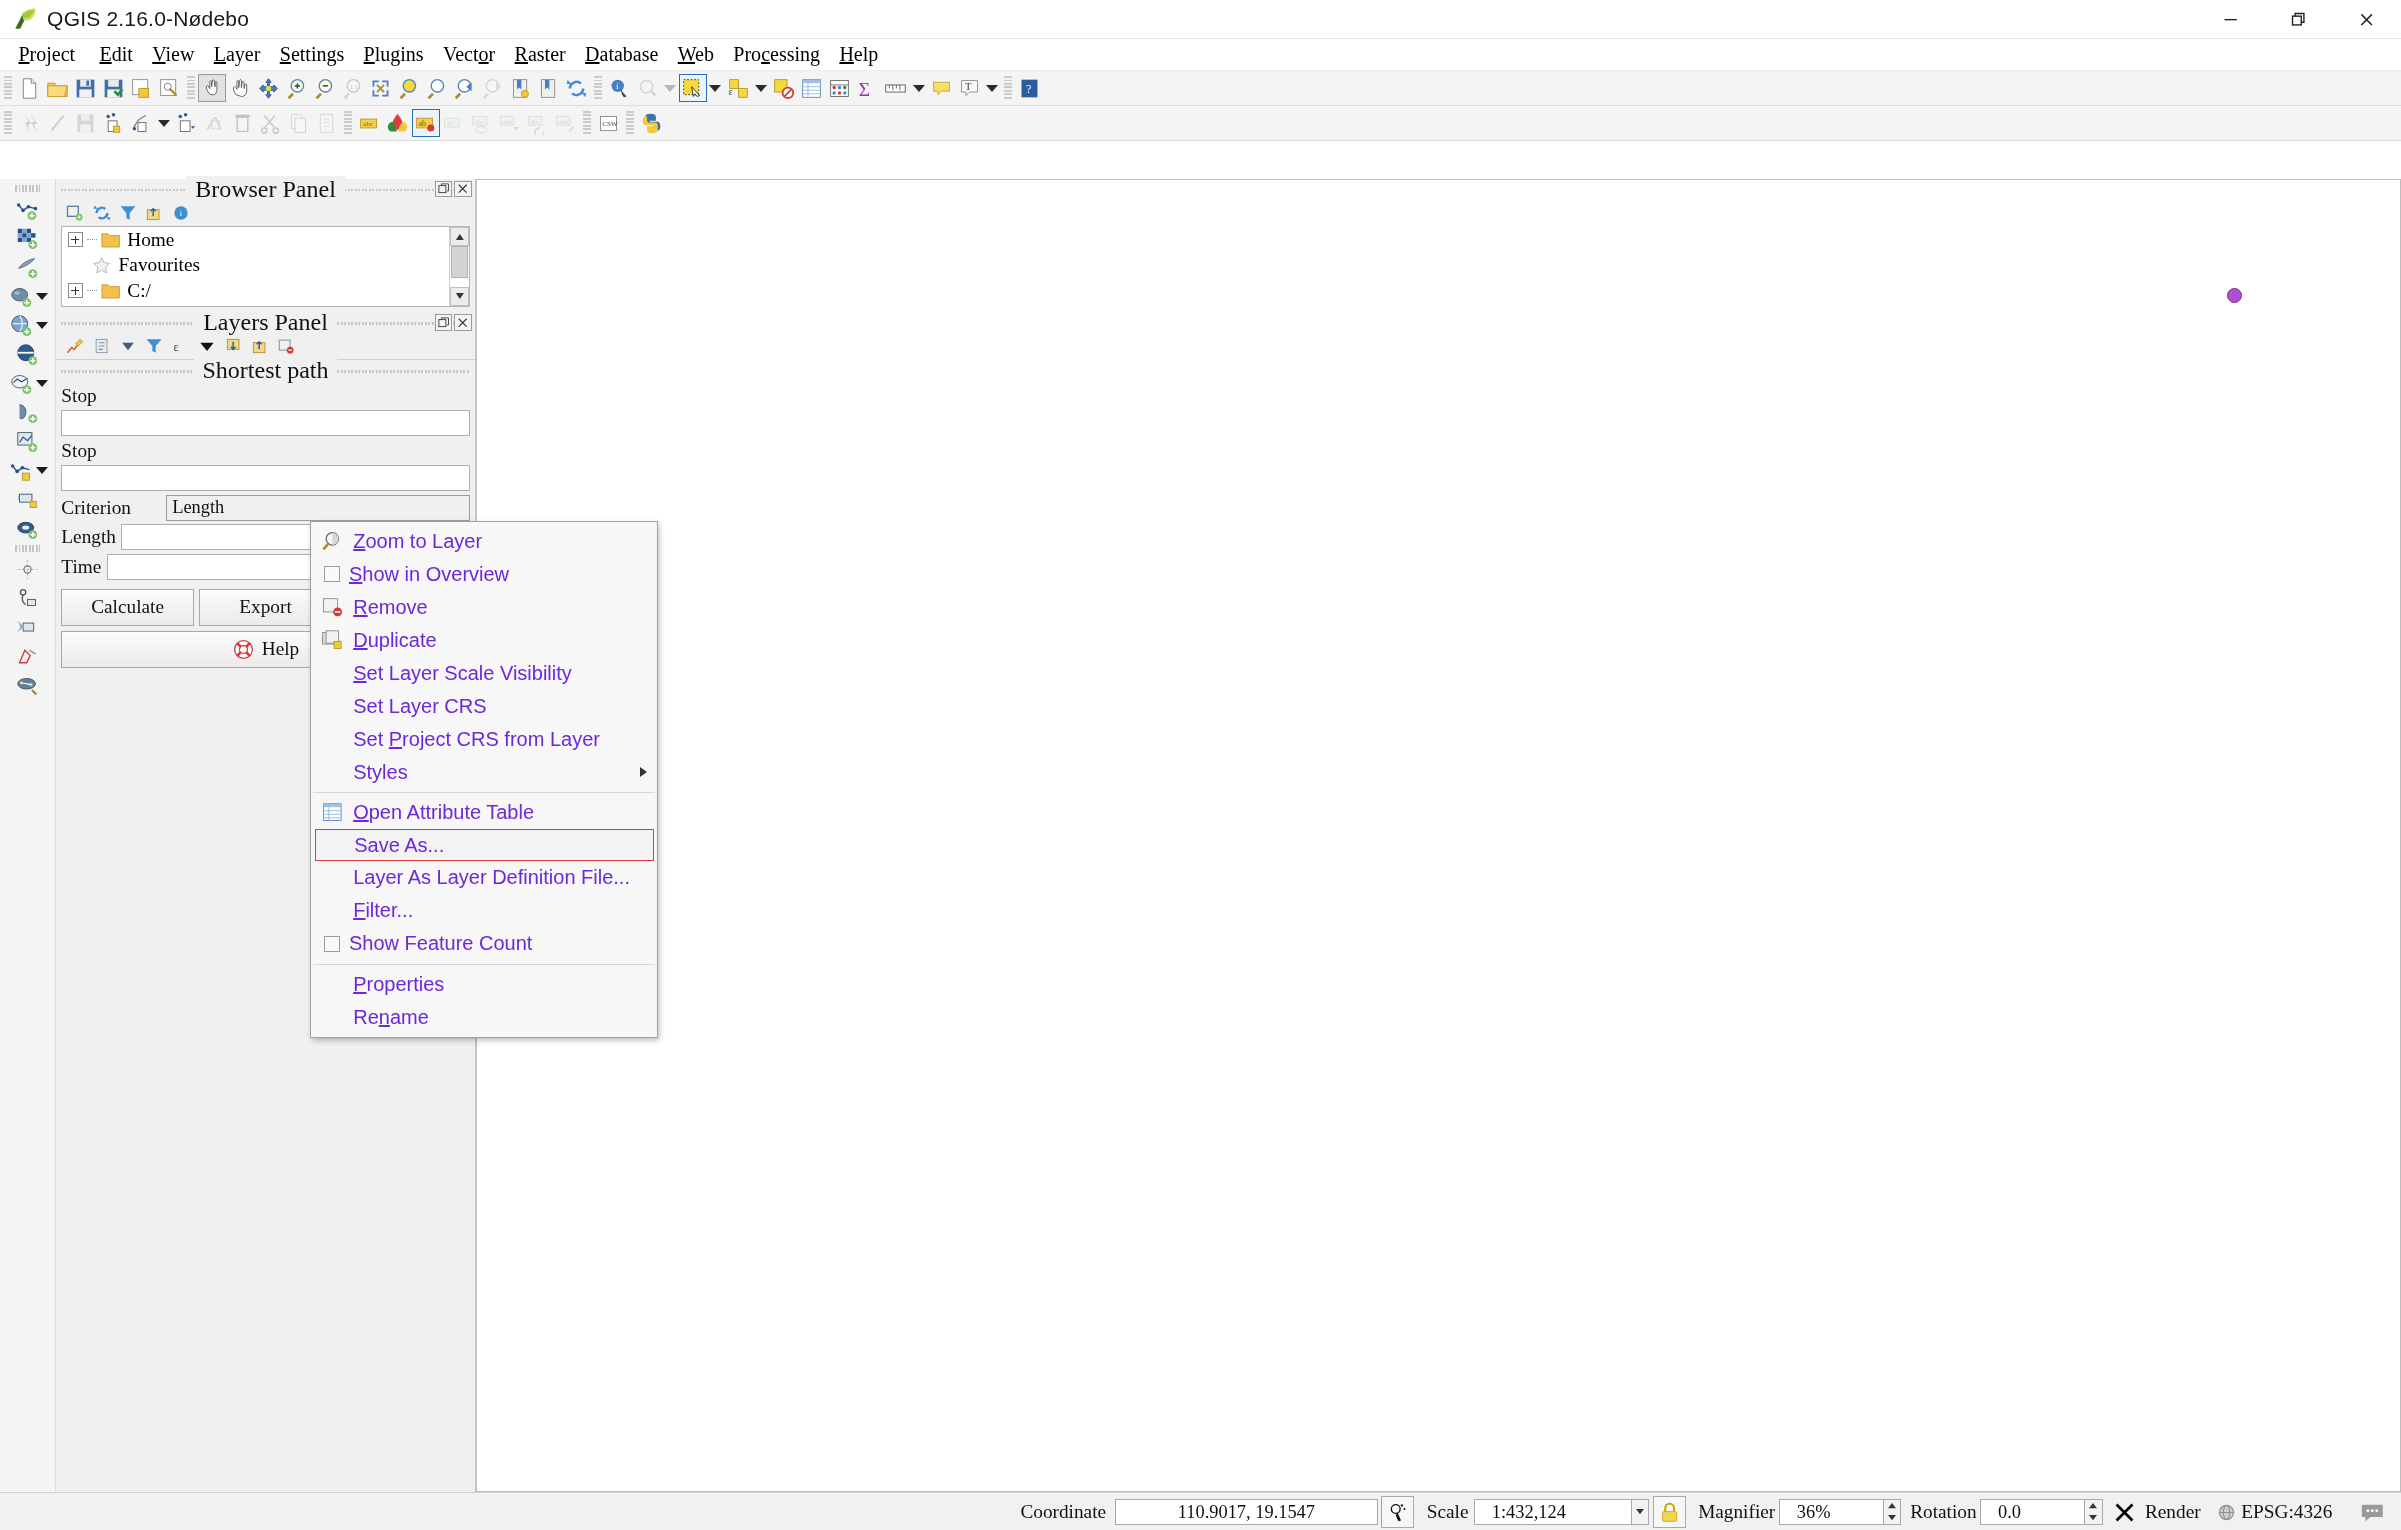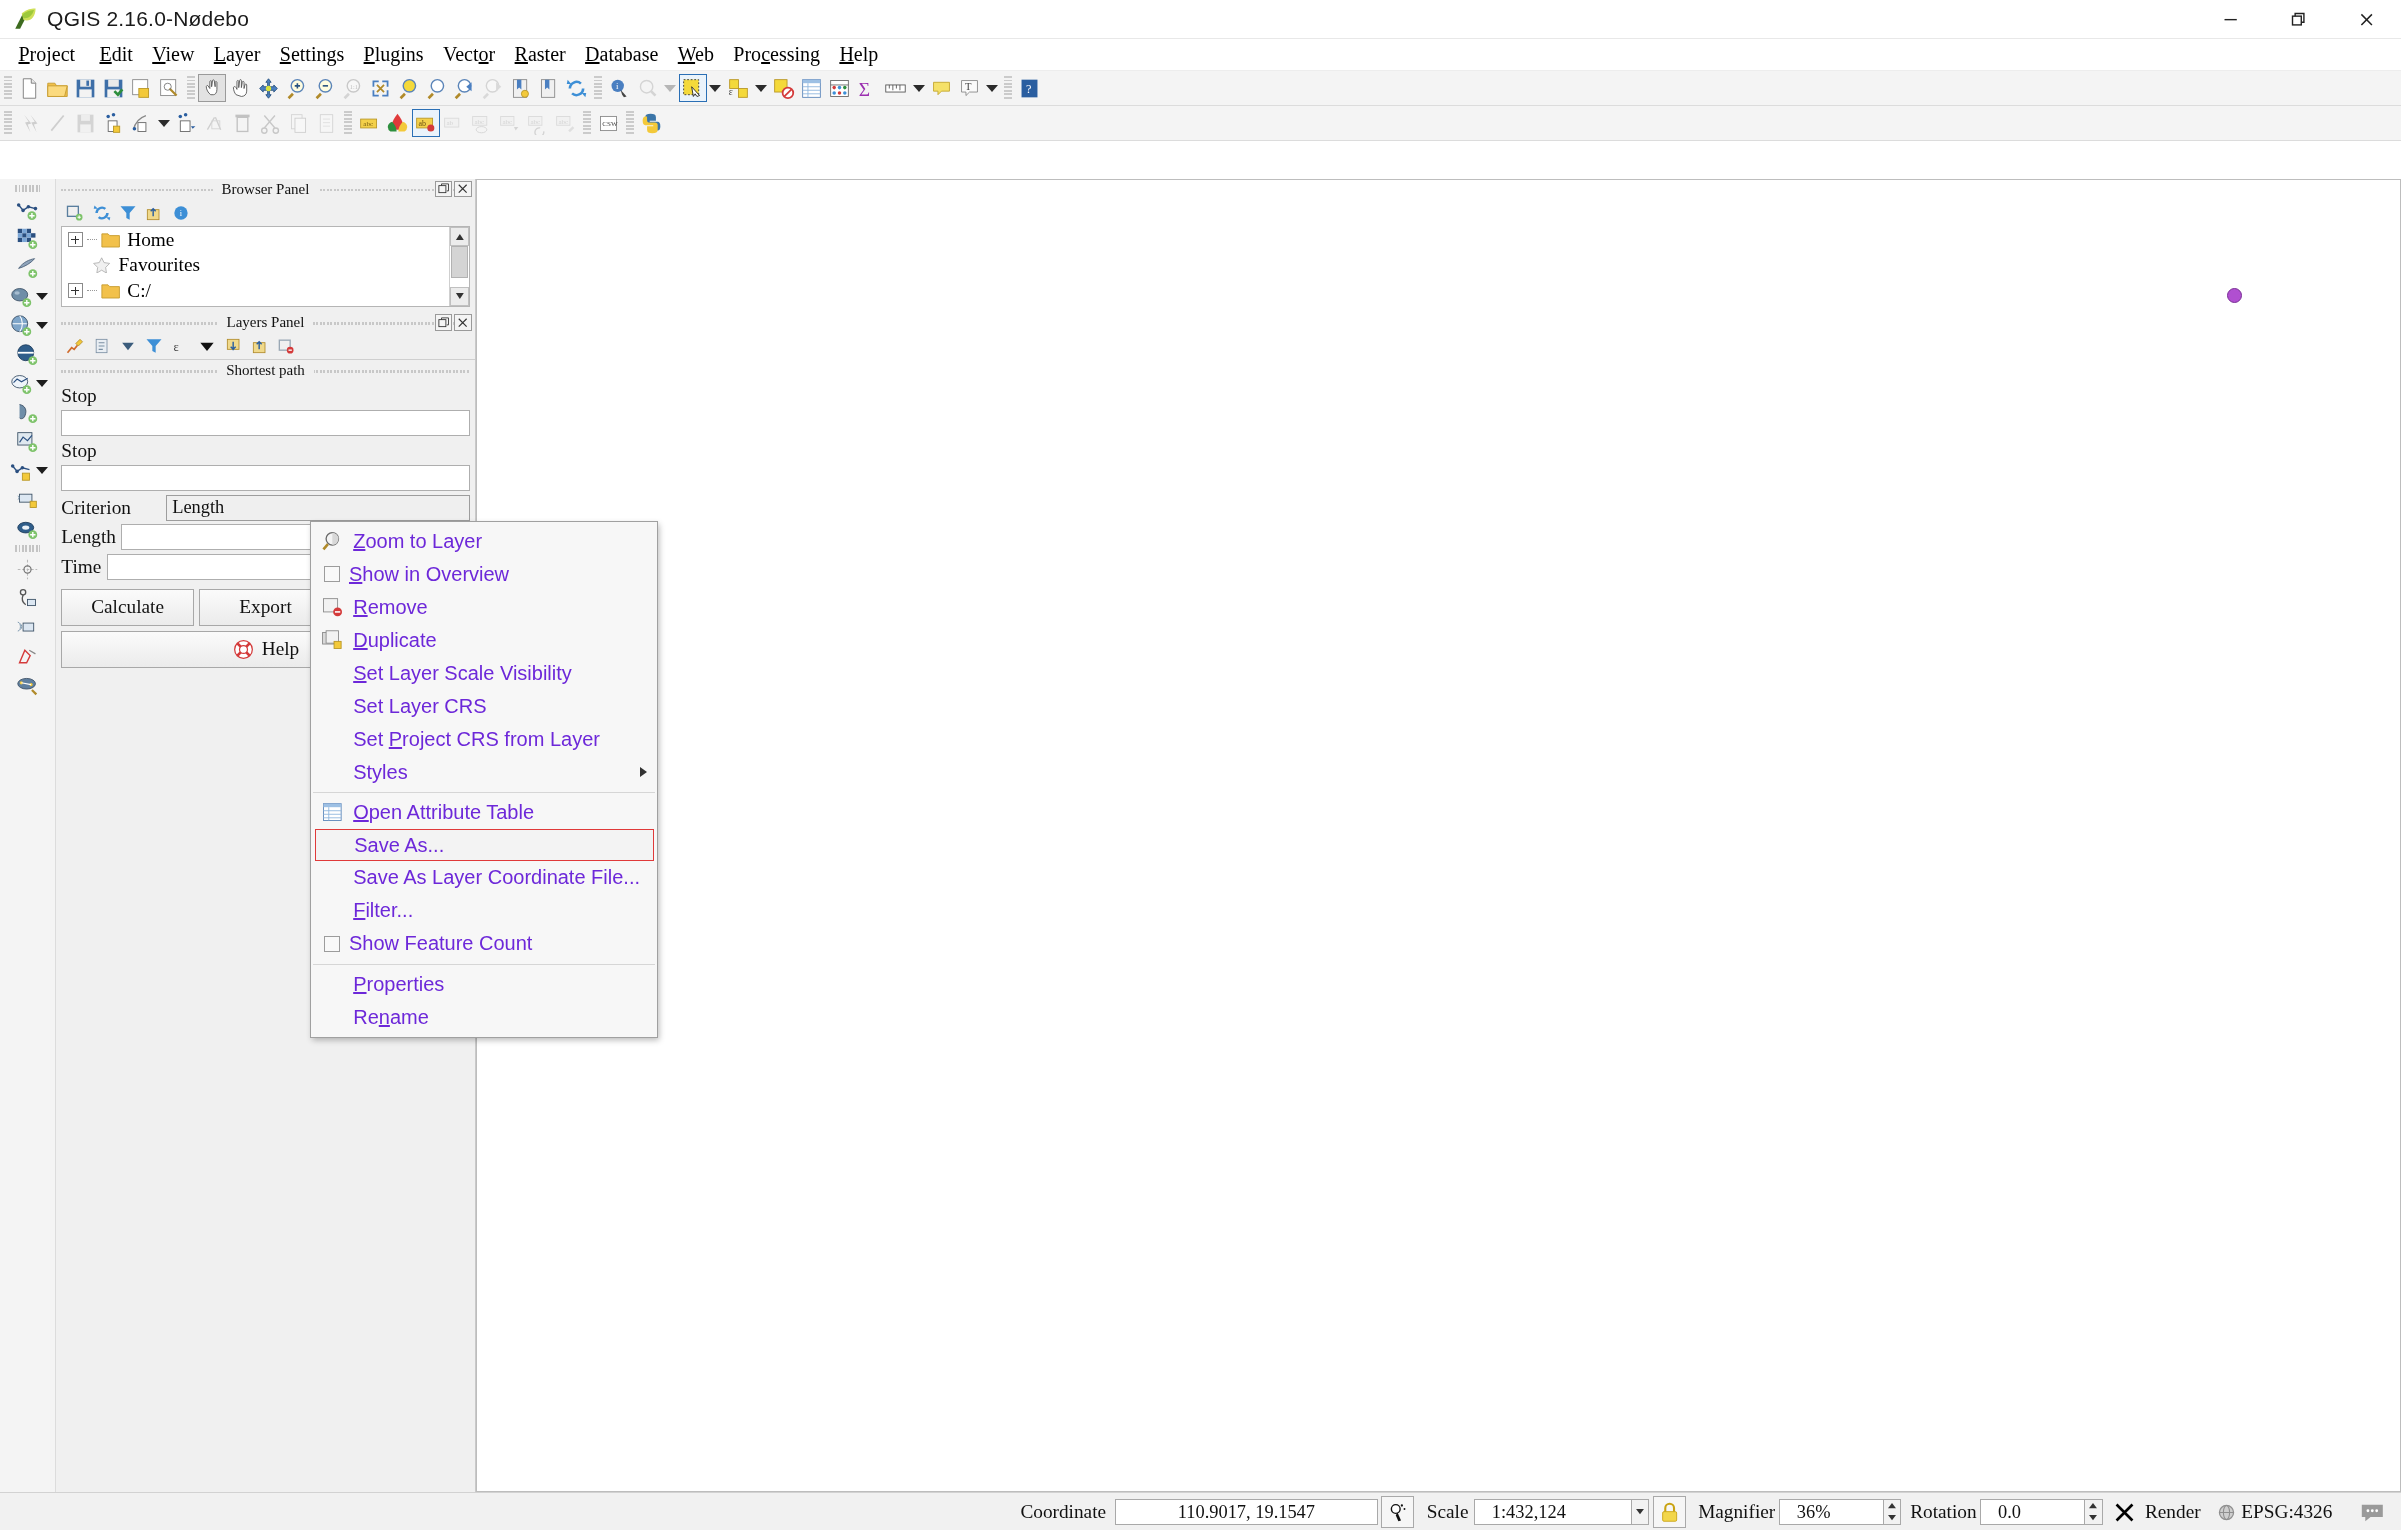--- a/index.html
+++ b/index.html
@@ -99,21 +99,21 @@
 
   
   #panels{
     width:420px;flex:0 0 420px;background:#f0f0f0;
     border-right:0.9px solid #c9c9c9;
     display:flex;flex-direction:column;
     position:relative;
   }
   .panel-title{
     height:21px;display:flex;align-items:center;justify-content:center;
-    position:relative;font-size:15px;color:#111;background:#f0f0f0;
+    position:relative;font-size:24px;color:#111;background:#f0f0f0;
   }
   .panel-title .dots{
     position:absolute;left:5.3px;right:5.3px;top:9.7px;height:2.6px;
     background:repeating-linear-gradient(to right,#c8c8c8 0 1.8px,transparent 1.8px 3.5px);
   }
   .panel-title .ttl{ position:relative;z-index:2;background:#f0f0f0;padding:0 8.8px; }
   .panel-btns{ position:absolute;right:3.5px;top:1.8px;display:flex;gap:1.8px;z-index:3; }
   .pb{
     width:17.6px;height:16.7px;border:0.9px solid #9a9a9a;background:#f4f4f4;
     display:flex;align-items:center;justify-content:center;cursor:default;
@@ -1209,21 +1209,21 @@
       <span class="ctx-label"><u>O</u>pen Attribute Table</span>
     </div>
 
     <div class="ctx-item highlight">
       <div class="ctx-ic empty"></div>
       <span class="ctx-label">Save As...</span>
     </div>
 
     <div class="ctx-item">
       <div class="ctx-ic empty"></div>
-      <span class="ctx-label">Save As Layer Coordinate File...</span>
+      <span class="ctx-label">Layer As Layer Definition File...</span>
     </div>
 
     <div class="ctx-item">
       <div class="ctx-ic empty"></div>
       <span class="ctx-label"><u>F</u>ilter...</span>
     </div>
 
     <div class="ctx-item">
       <div class="ctx-chk"></div>
       <span class="ctx-label">Show Feature Count</span>

